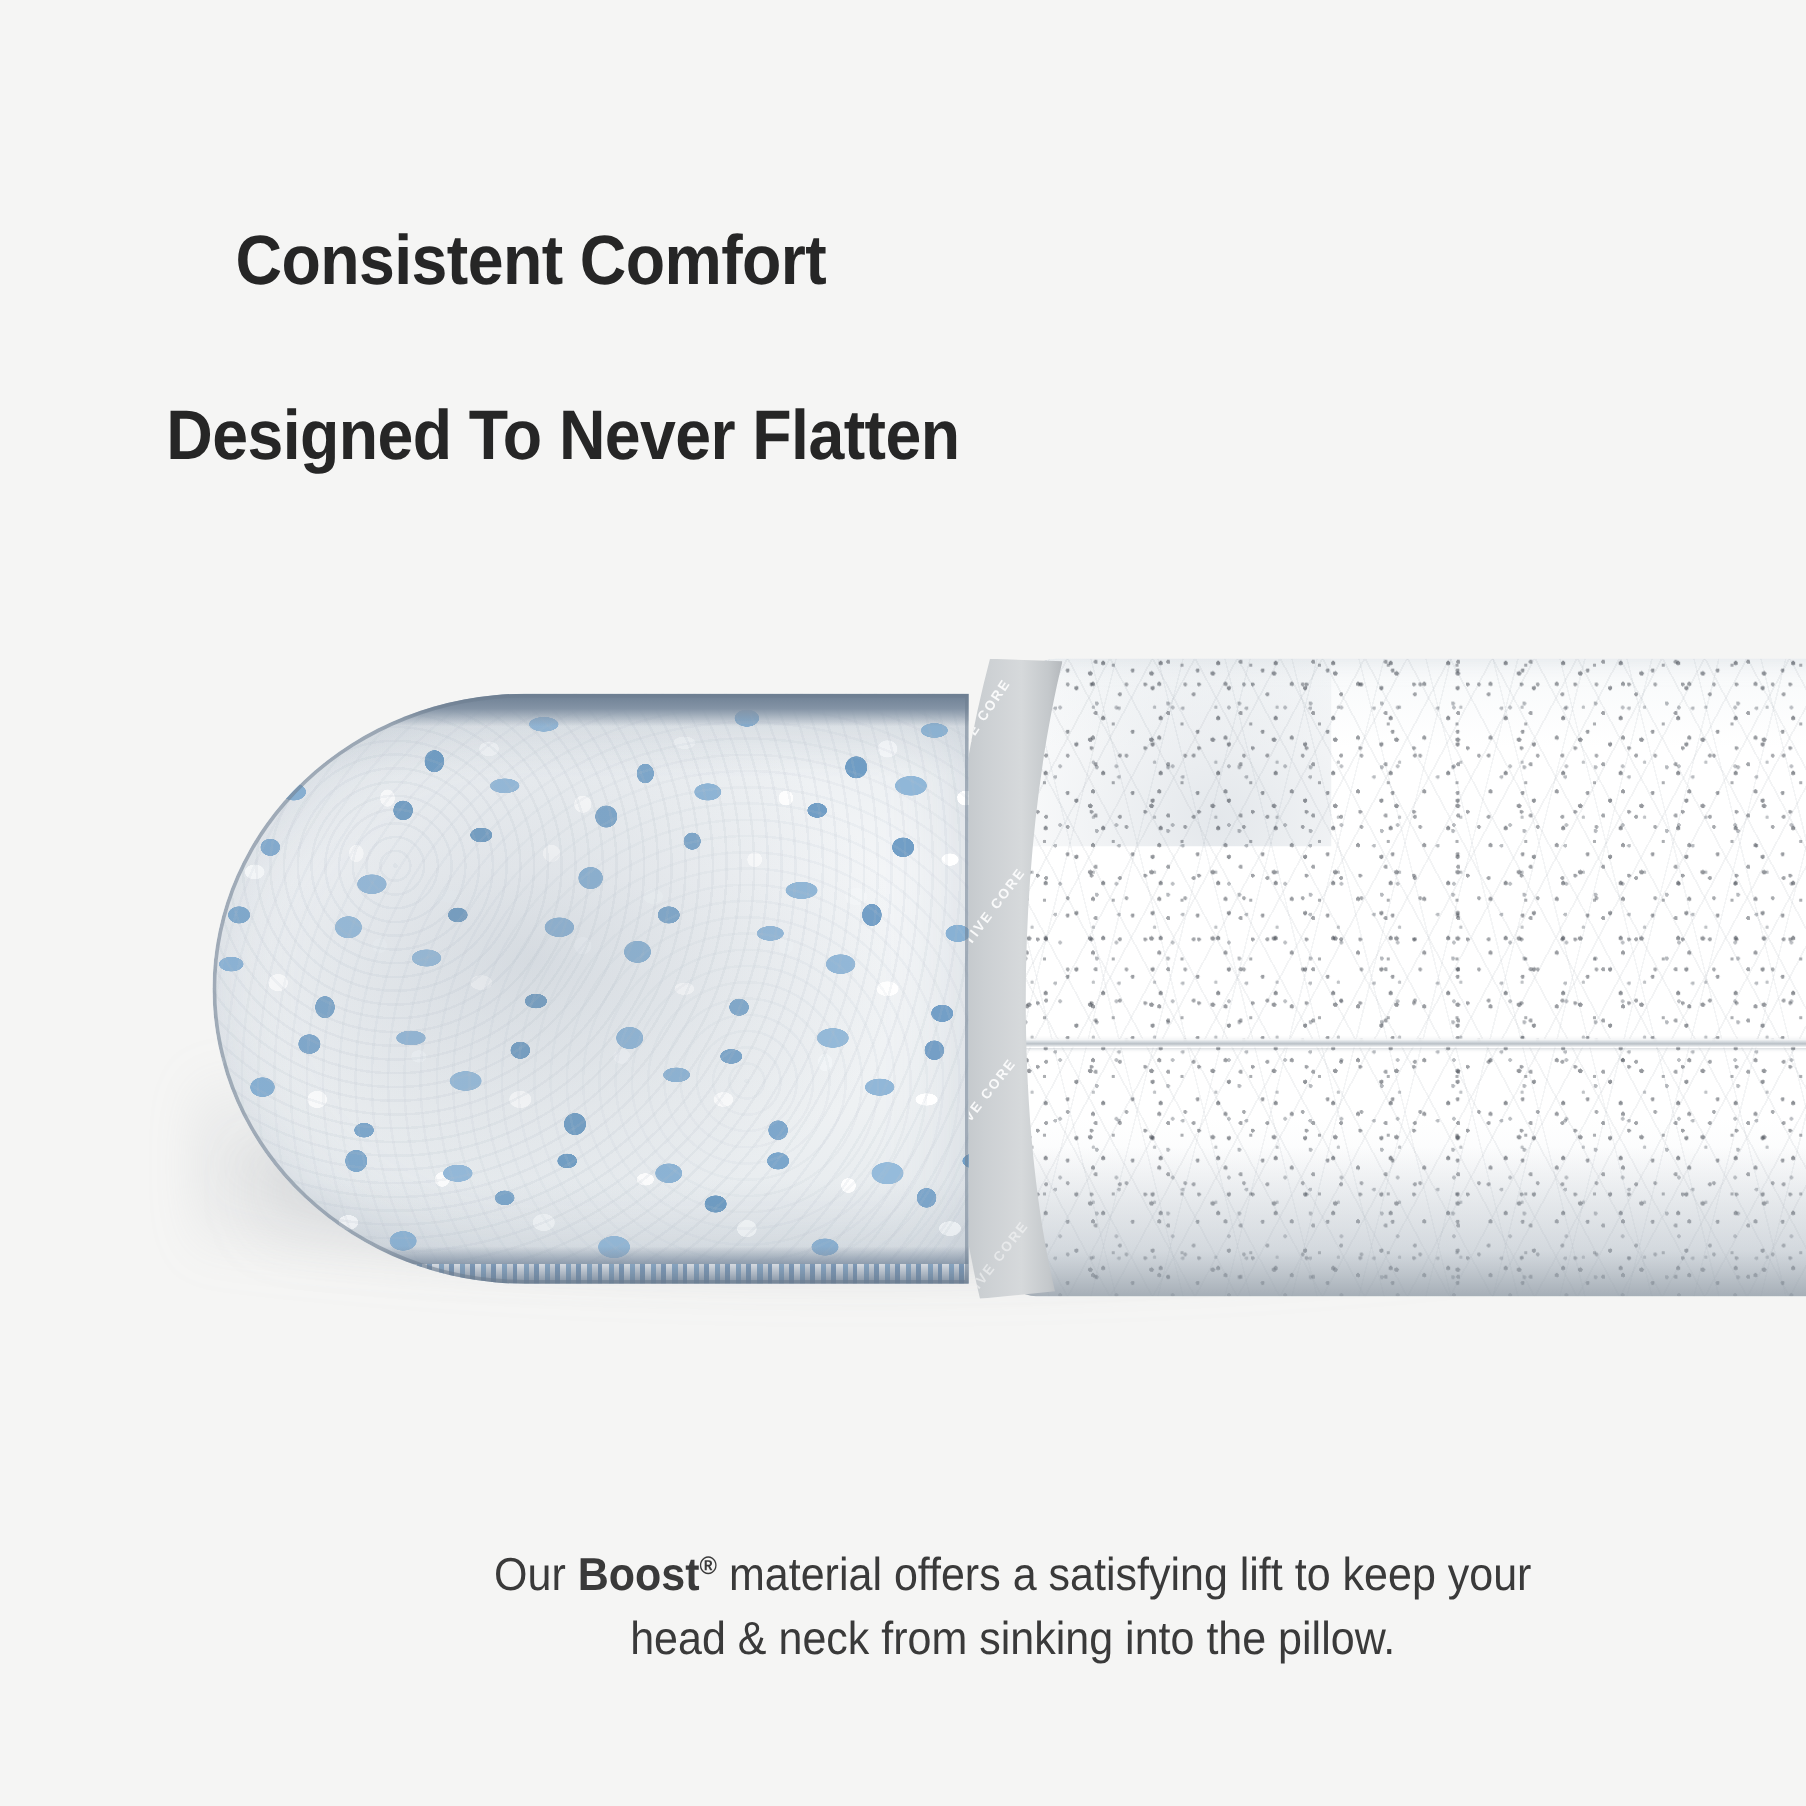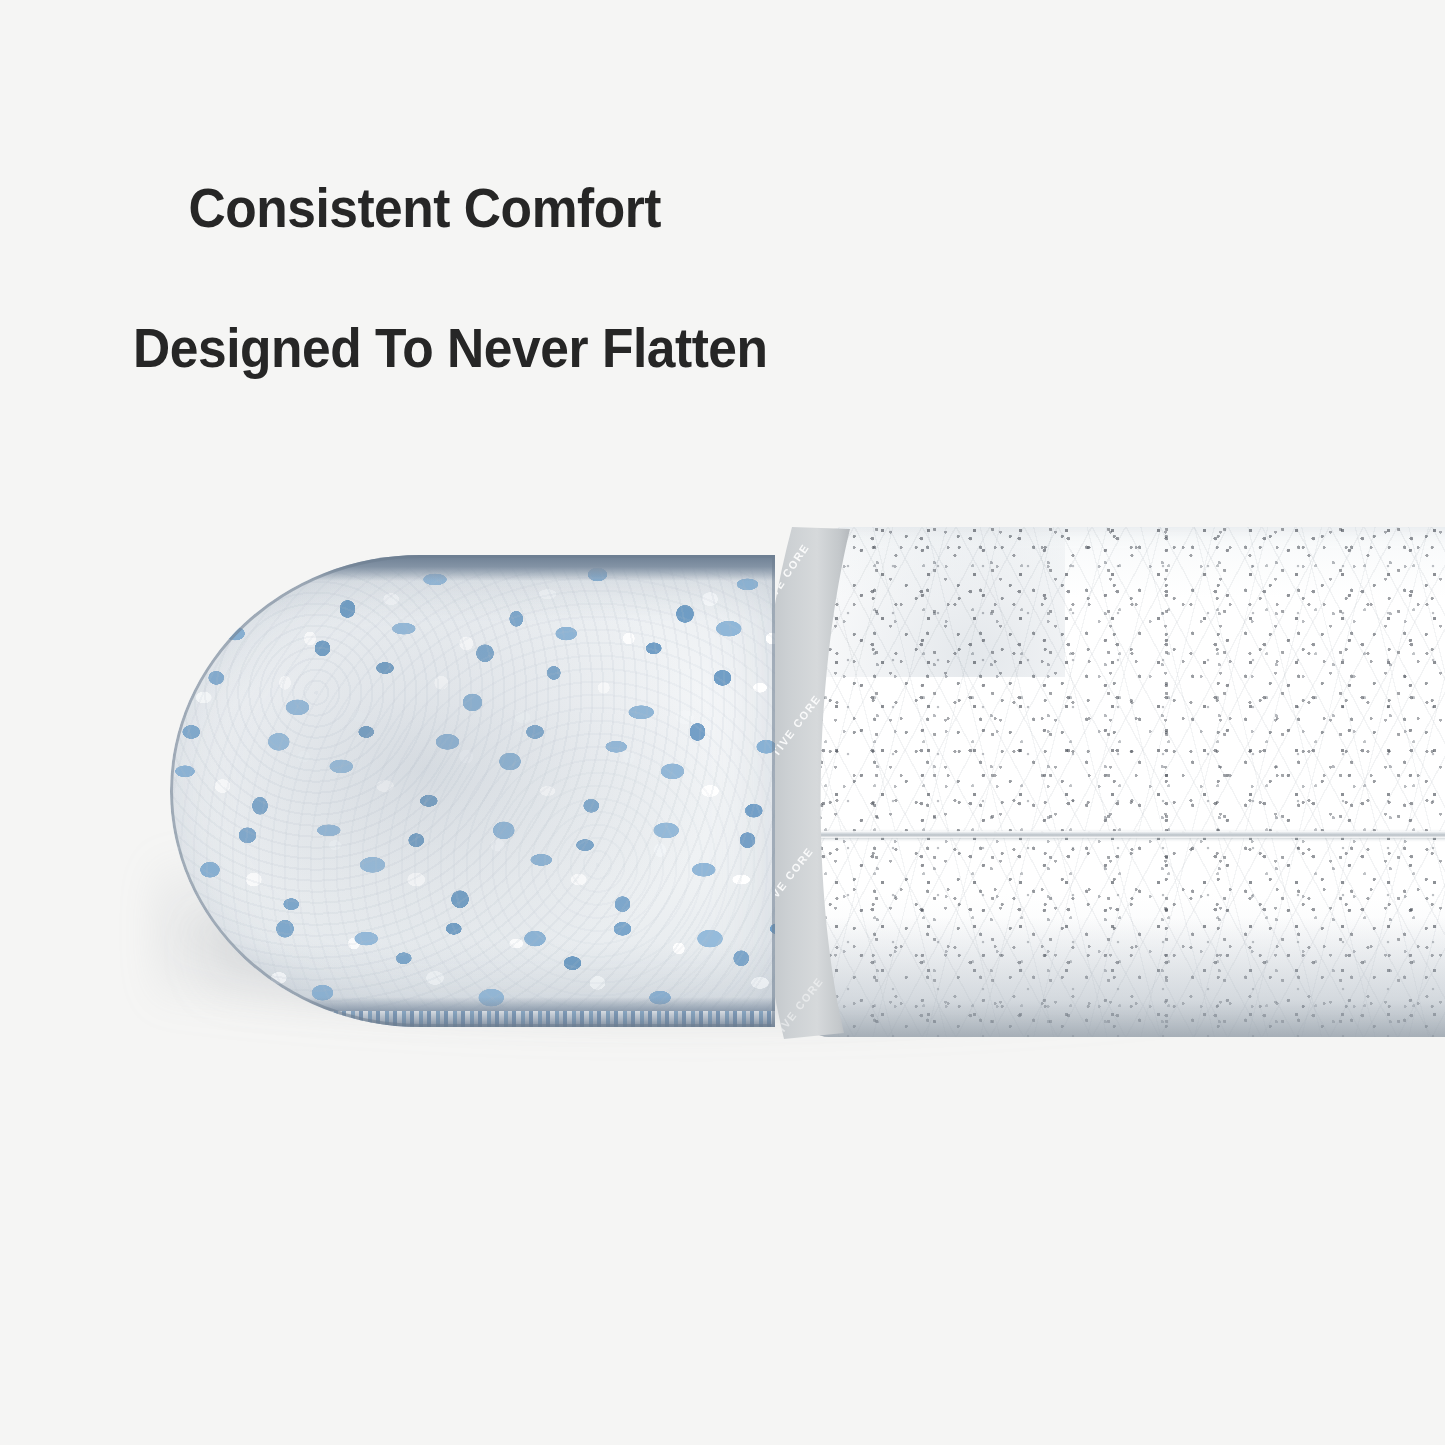--- a/index.html
+++ b/index.html
@@ -420,14 +420,21 @@
       <div class="core-shade"></div>
       <div class="core-rim-top"></div>
       <div class="core-rim-bot"></div>
       <div class="core-ragged"></div>
       <div class="core-edge-outline"></div>
     </div>
 
   </div>
 
 
+  <div class="body-copy">
+    <span class="inner">
+      <span>Our </span><b>Boost</b><sup>®</sup><span> material offers a satisfying lift to keep your</span>
+      <br>
+      <span>head &amp; neck from sinking into the pillow.</span>
+    </span>
+  </div>
 
 </div>
 
 </body></html>

